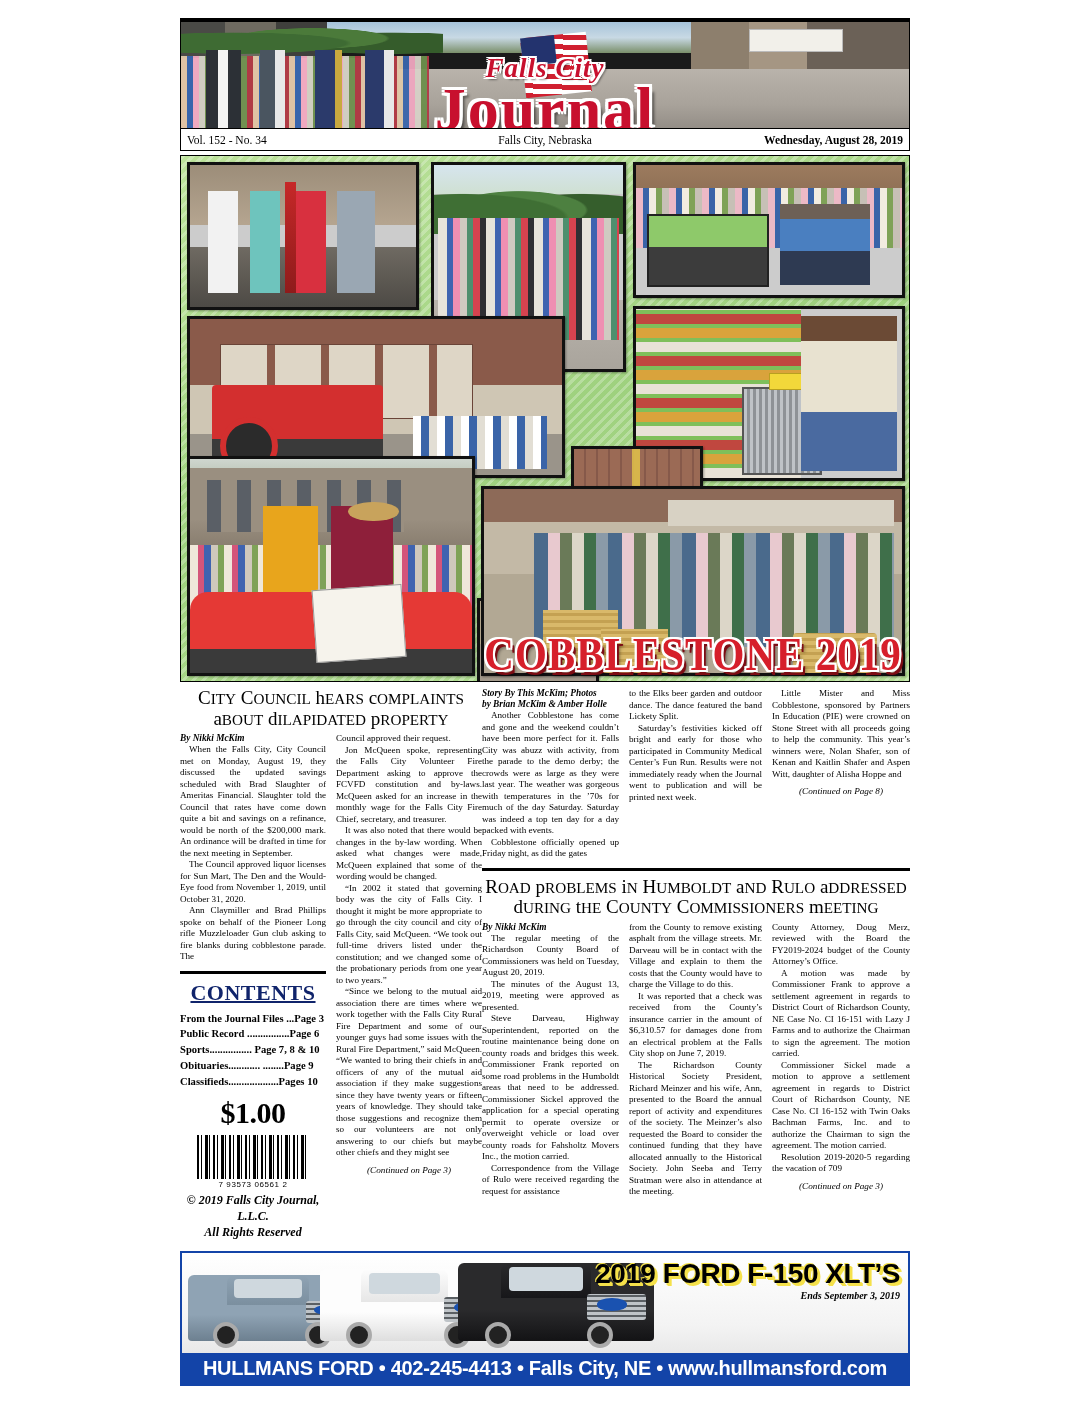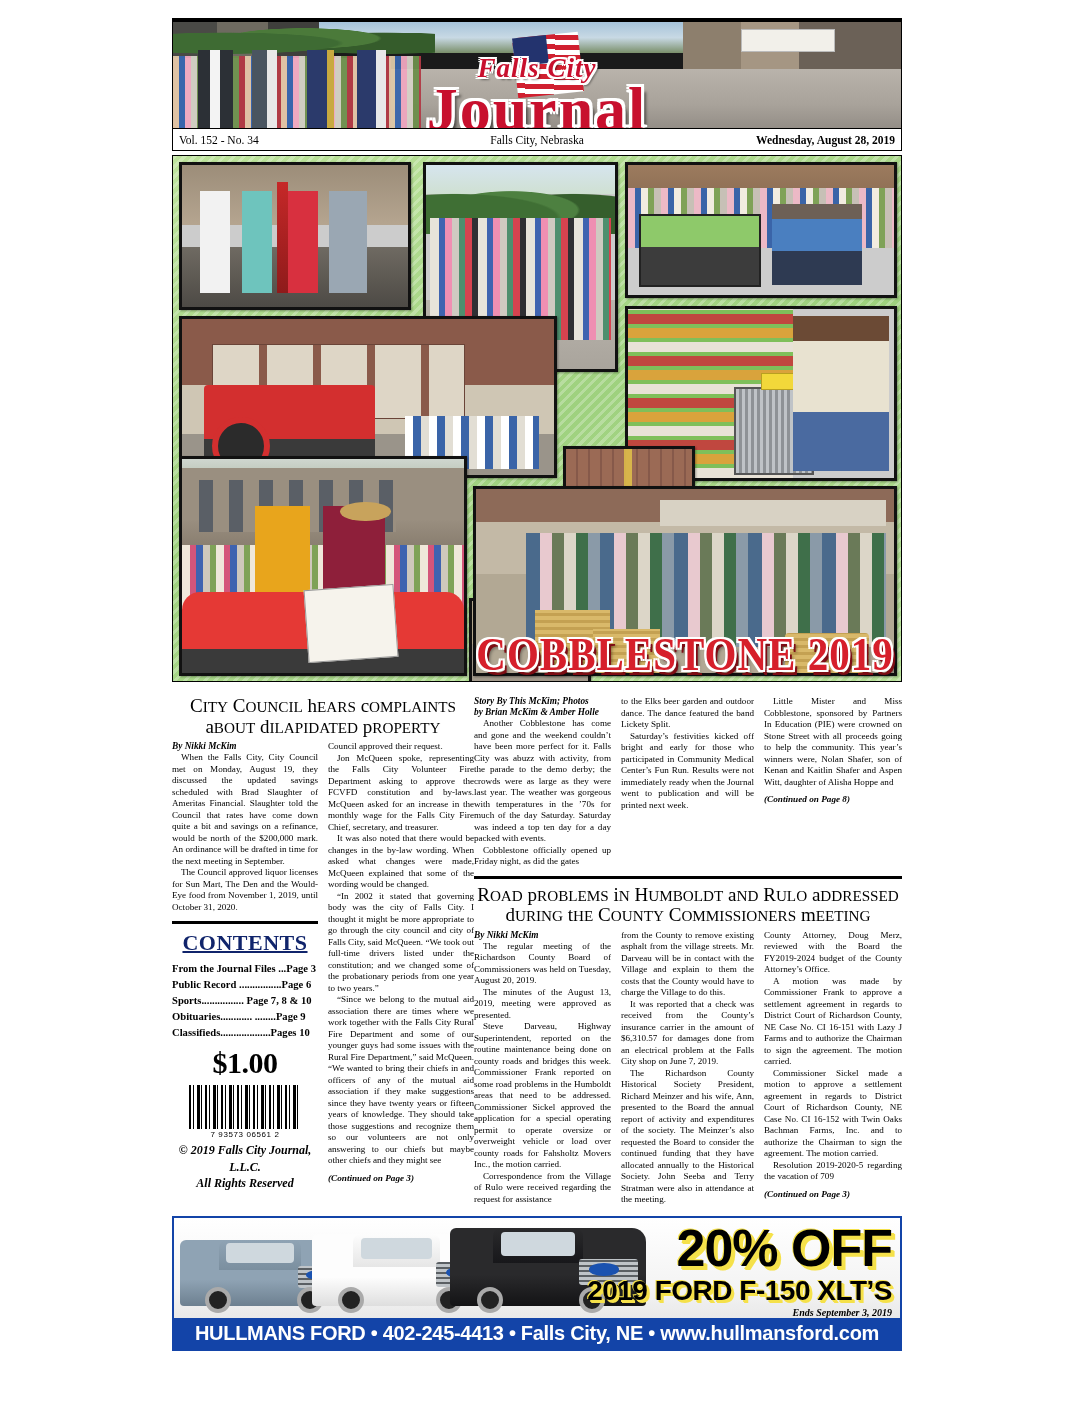--- a/index.html
+++ b/index.html
@@ -9,21 +9,21 @@
     font-family: "Liberation Serif", serif;
   }
   .page {
     position: relative;
     width: 1088px; height: 1408px;
     background: #ffffff;
     overflow: hidden;
   }
   .sheet {
     position: absolute;
-    left: 172px; top: 18px;
+    left: 180px; top: 18px;
     width: 730px; height: 1375px;
   }
 
   
   .masthead {
     position: relative;
     width: 730px; height: 133px;
     overflow: hidden;
     background: #1a1a1a;
     border: 1px solid #000;
@@ -316,21 +316,21 @@
       2px 0 0 #fff, -2px 0 0 #fff, 0 2px 0 #fff, 0 -2px 0 #fff,
       2px 2px 0 #fff, -2px -2px 0 #fff, 2px -2px 0 #fff, -2px 2px 0 #fff,
       4px 4px 0 #7d0d14, 5px 5px 3px rgba(0,0,0,.4);
     transform: scaleY(1.15);
     z-index: 6;
   }
 
   
   .body-wrap {
     position: relative;
-    margin-top: 14px;
+    margin-top: 6px;
     width: 730px;
     display: flex;
     gap: 0;
   }
   .colblock { width: 730px; }
 
   .hl {
     text-align: center;
     font-family: "Liberation Serif", serif;
     font-weight: normal;
@@ -363,21 +363,22 @@
     font-style: italic;
     font-weight: bold;
     margin: 0 0 1px 0;
     text-indent: 0;
     text-align: left;
   }
   p.cont {
     font-family: "Liberation Serif", serif;
     font-size: 9.2px;
     font-style: italic;
-    font-weight: bold;
+    font-weight: normal;
+    text-align: center;
     text-indent: 0;
     margin-top: 6px;
   }
 
   
   .contents {
     margin-top: 8px;
     border-top: 3px solid #000;
     padding-top: 6px;
   }
@@ -608,20 +609,21 @@
         <div style="width:302px;">
           <div class="hl">
             <div class="bigcap"><span style="font-size:1em">C</span><span style="font-size:0.80em">ITY</span> <span style="font-size:1em">C</span><span style="font-size:0.80em">OUNCIL</span> <span style="font-size:1em">h</span><span style="font-size:0.80em">EARS</span> <span style="font-size:1em">c</span><span style="font-size:0.80em">OMPLAINTS</span></div>
             <div class="bigcap"><span style="font-size:1em">a</span><span style="font-size:0.80em">BOUT</span> <span style="font-size:1em">d</span><span style="font-size:0.80em">ILAPIDATED</span> <span style="font-size:1em">p</span><span style="font-size:0.80em">ROPERTY</span></div>
           </div>
           <div style="display:flex;">
             <div class="col" style="width:151px;padding-left:0;">
               <p class="byline">By Nikki McKim</p>
               <p class="t">When the Falls City, City Council met on Monday, August 19, they discussed the updated savings scheduled with Brad Slaughter of Ameritas Financial. Slaughter told the Council that rates have come down quite a bit and savings on a refinance, would be north of the $200,000 mark. An ordinance will be drafted in time for the next meeting in September.</p>
               <p class="t">The Council approved liquor licenses for Sun Mart, The Den and the Would-Eye food from November 1, 2019, until October 31, 2020.</p>
+              <p class="t">Ann Claymiller and Brad Phillips spoke on behalf of the Pioneer Long rifle Muzzleloader Gun club asking to fire blanks during cobblestone parade. The</p>
 
               <div class="contents">
                 <h3>CONTENTS</h3>
                 <ul>
                   <li>From the Journal Files ...Page 3</li>
                   <li>Public Record ................Page 6</li>
                   <li>Sports................ Page 7, 8 &amp; 10</li>
                   <li>Obituaries............ ........Page 9</li>
                   <li>Classifieds...................Pages 10</li>
                 </ul>
@@ -718,21 +720,20 @@
           <div class="truck" id="t3">
             <div class="cab"></div>
                 <div class="win"></div>
             <div class="grille"></div>
                 <div class="oval"></div>
             <div class="tire" style="left:14%"></div>
                 <div class="tire" style="left:66%"></div>
           </div>
         </div>
         <div class="ad-offer">
-          <div class="pct">20% OFF</div>
           <div class="model">2019 FORD F-150 XLT’S</div>
           <div class="ends">Ends September 3, 2019</div>
         </div>
         <div class="ad-bar">
           <span>HULLMANS FORD • 402-245-4413 • Falls City, NE • www.hullmansford.com</span>
         </div>
       </div>
 
     </div>
   </div>

